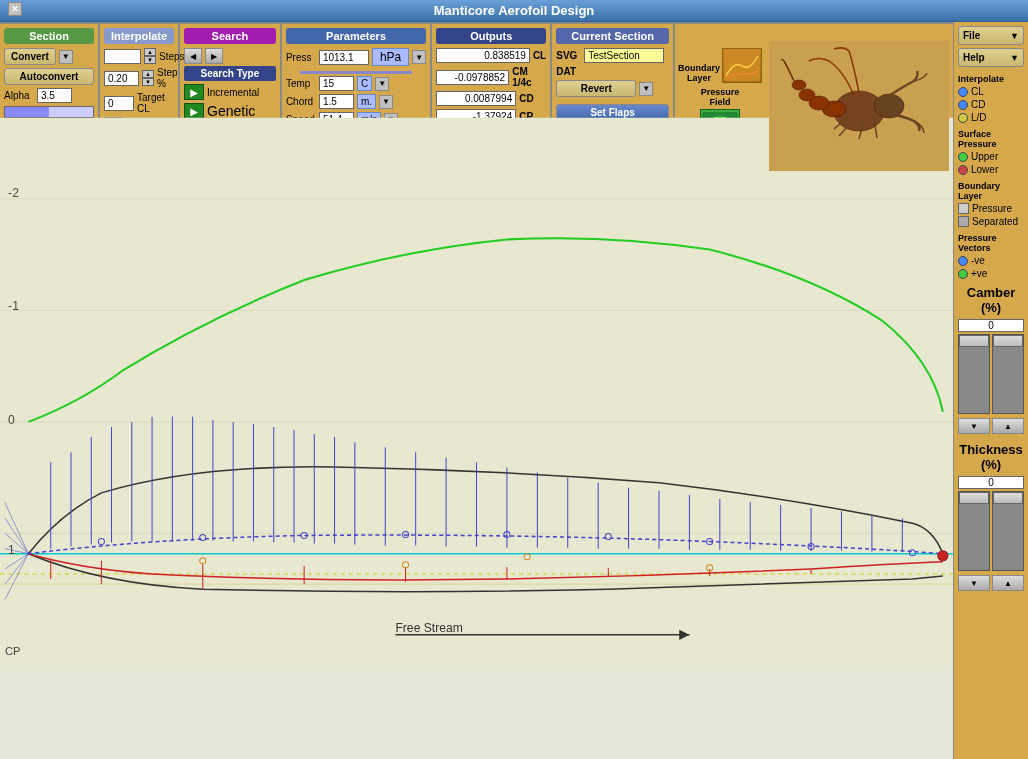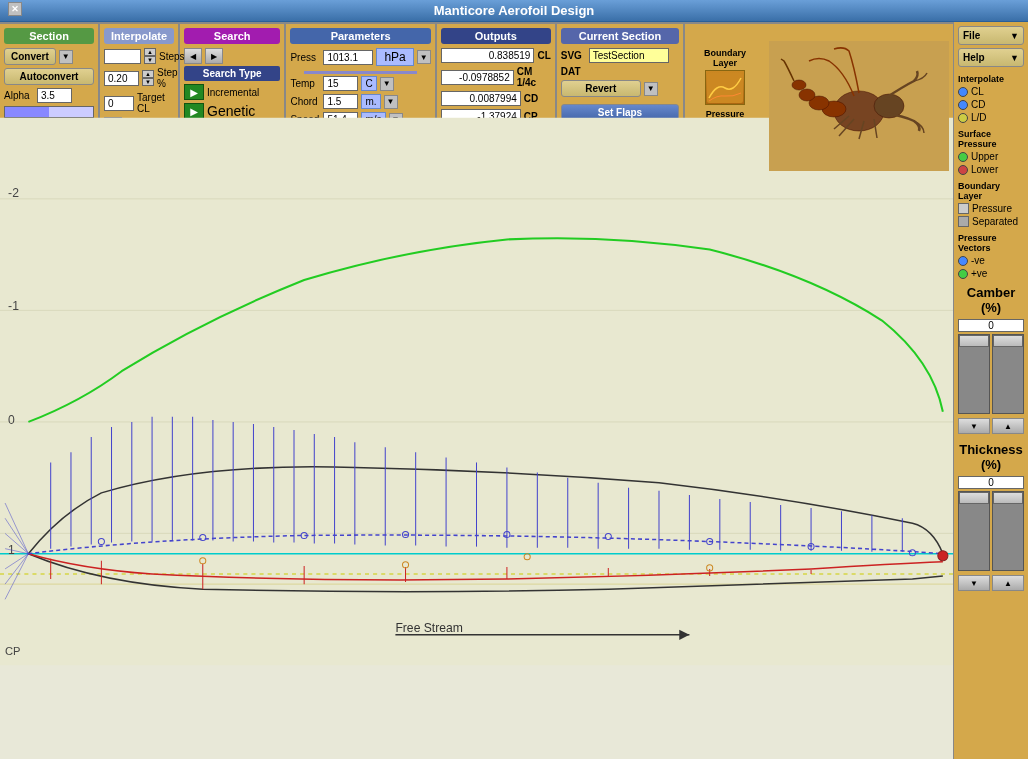--- a/index.html
+++ b/index.html
@@ -675,21 +675,21 @@
         <div style="height:4px;"></div>
 
         <button class="bp-btn blue-btn" style="width:100%;margin-bottom:3px;">Set Flaps</button>
         <button class="bp-btn blue-btn" style="width:100%;margin-bottom:3px;">3D Wing</button>
         <button class="bp-btn blue-btn" style="width:100%;">Polars</button>
       </div>
 
       <div class="bp-section" id="boundary-panel" style="width:90px;border-right:none;">
         <div style="display:flex;flex-direction:column;align-items:center;gap:4px;padding-top:20px;">
 
-          <div style="display:flex;flex-direction:column;align-items:center;gap:2px;">
+          <div style="display:flex;align-items:flex-end;gap:2px;">
             <span style="font-size:9px;font-weight:bold;text-align:center;">Boundary<br>Layer</span>
             <div class="boundary-layer-indicator">
               <svg width="36" height="30" viewBox="0 0 36 30">
                 <rect width="36" height="30" fill="#cc8822" rx="2"></rect>
                 <path d="M 2 25 Q 10 10 18 15 Q 26 20 34 5" stroke="#ffcc44" stroke-width="1.5" fill="none"></path>
                 <path d="M 2 28 Q 10 22 18 23 Q 26 24 34 20" stroke="#ff8833" stroke-width="1" fill="none"></path>
               </svg>
             </div>
           </div>
 

